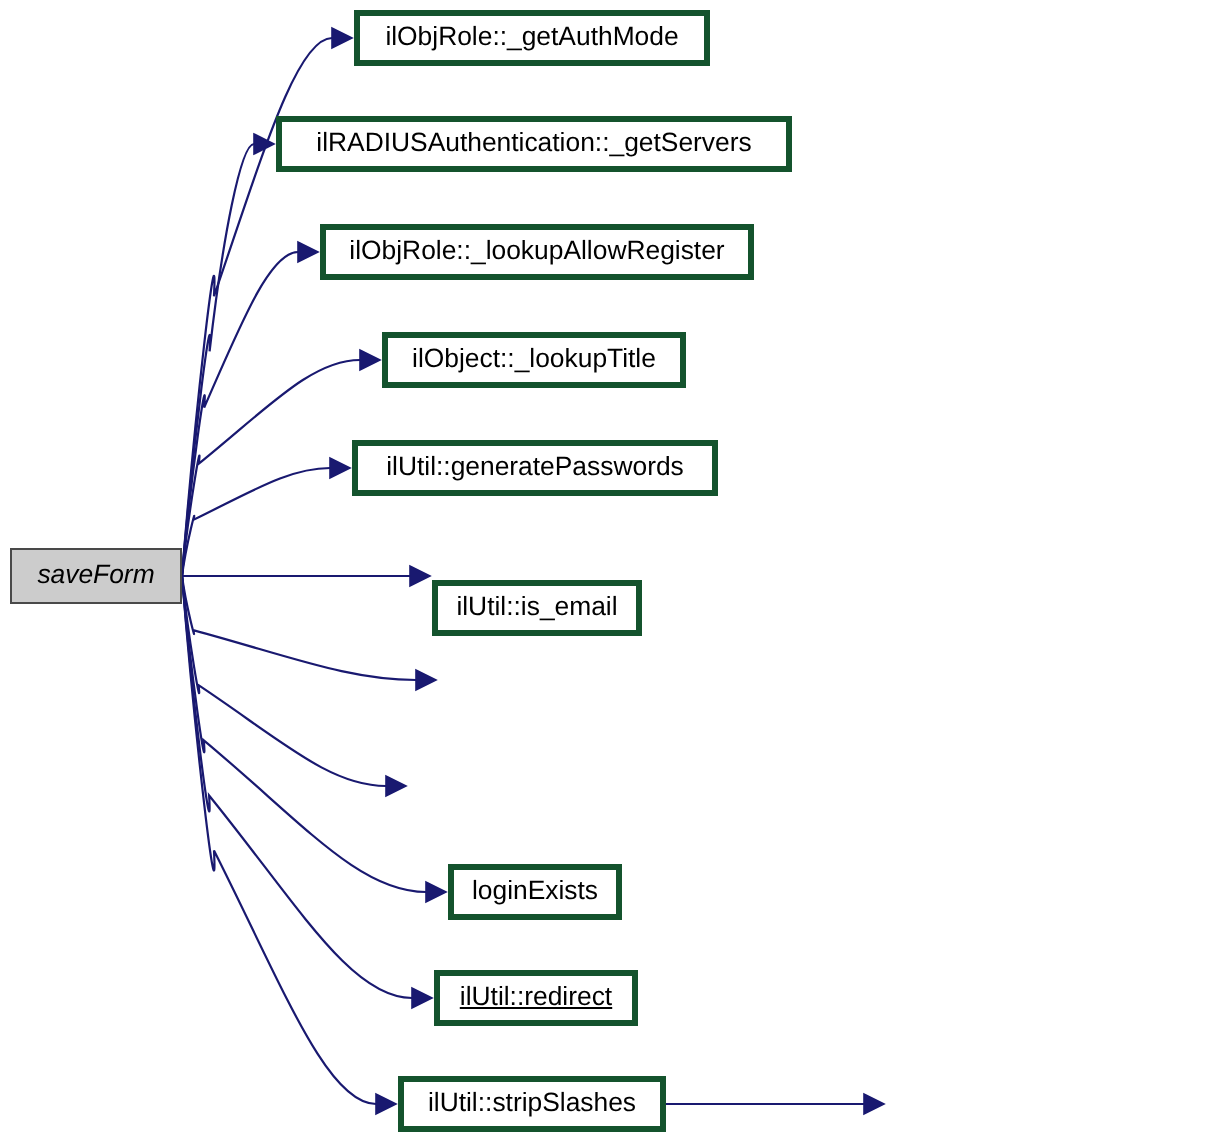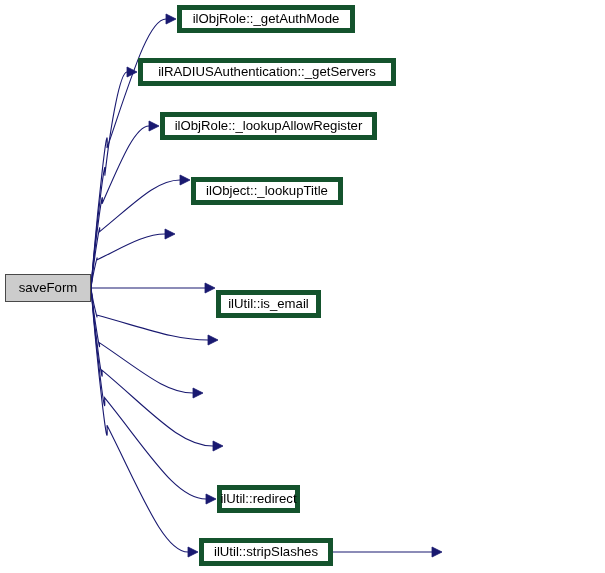--- a/index.html
+++ b/index.html
@@ -22,31 +22,32 @@
     width: 605px;
     height: 573px;
   }
   .node {
     position: absolute;
     box-sizing: border-box;
     display: flex;
     align-items: center;
     justify-content: center;
     background: #ffffff;
-    border: 5px solid #14532d;
+    border: 3px solid #14532d;
     color: #000000;
     font-size: 13.2px;
     line-height: 1;
     white-space: nowrap;
     letter-spacing: 0px;
     z-index: 3;
   }
   .node.root {
     background: #cccccc;
     border: 1px solid #494949;
+    font-style: italic;
   }
   .node-label {
     display: block;
     padding: 0 2px;
     transform: translateY(-0.5px);
   }
 </style>
 </head>
 <body>
 
@@ -82,25 +83,31 @@
     </div>
     <div class="node" style="left: 177px; top: 5px; width: 178px; height: 28px;">
       <span class="node-label">ilObjRole::_getAuthMode</span>
     </div>
     <div class="node" style="left: 160px; top: 112px; width: 217px; height: 28px;">
       <span class="node-label">ilObjRole::_lookupAllowRegister</span>
     </div>
     <div class="node" style="left: 138px; top: 58px; width: 258px; height: 28px;">
       <span class="node-label">ilRADIUSAuthentication::_getServers</span>
     </div>
-    <div class="node" style="left: 191px; top: 166px; width: 152px; height: 28px; margin-top: 11px;">
+    <div class="node" style="left: 191px; top: 166px; width: 152px; height: 28px;">
       <span class="node-label">ilObject::_lookupTitle</span>
+    </div>
+    <div class="node" style="left: 176px; top: 220px; width: 183px; height: 28px;">
+      <span class="node-label">ilUtil::generatePasswords</span>
     </div>
     <div class="node" style="left: 216px; top: 274px; width: 105px; height: 28px; margin-top: 16px;">
       <span class="node-label">ilUtil::is_email</span>
     </div>
-    <div class="node" style="left: 217px; top: 485px; width: 83px; height: 28px;">
+    <div class="node" style="left: 224px; top: 432px; width: 87px; height: 28px;">
+      <span class="node-label">loginExists</span>
+    </div>
+    <div class="node" style="left: 217px; top: 485px; width: 102px; height: 28px; text-decoration: underline;">
       <span class="node-label">ilUtil::redirect</span>
     </div>
     <div class="node" style="left: 199px; top: 538px; width: 134px; height: 28px;">
       <span class="node-label">ilUtil::stripSlashes</span>
     </div>
   </div>
 
 </body></html>

